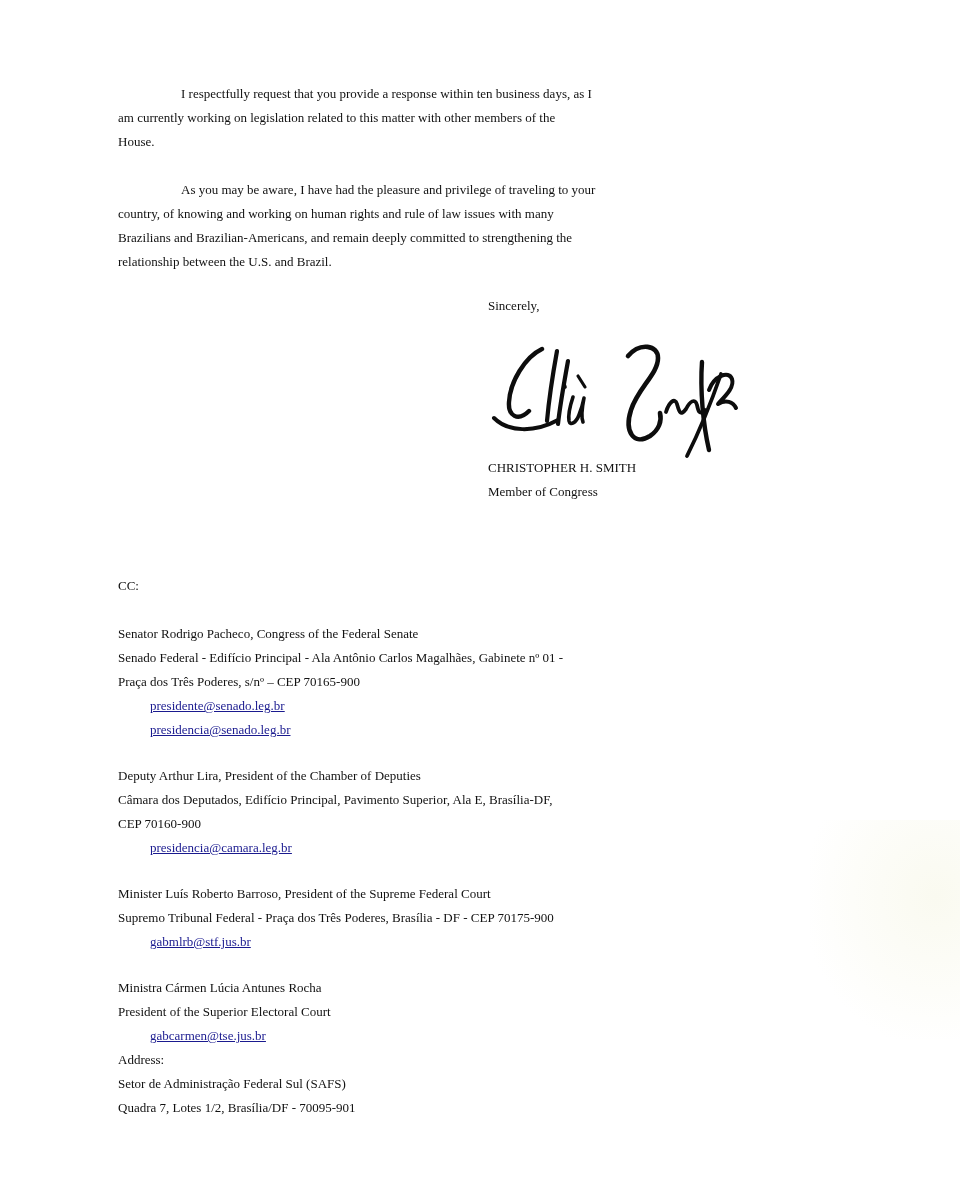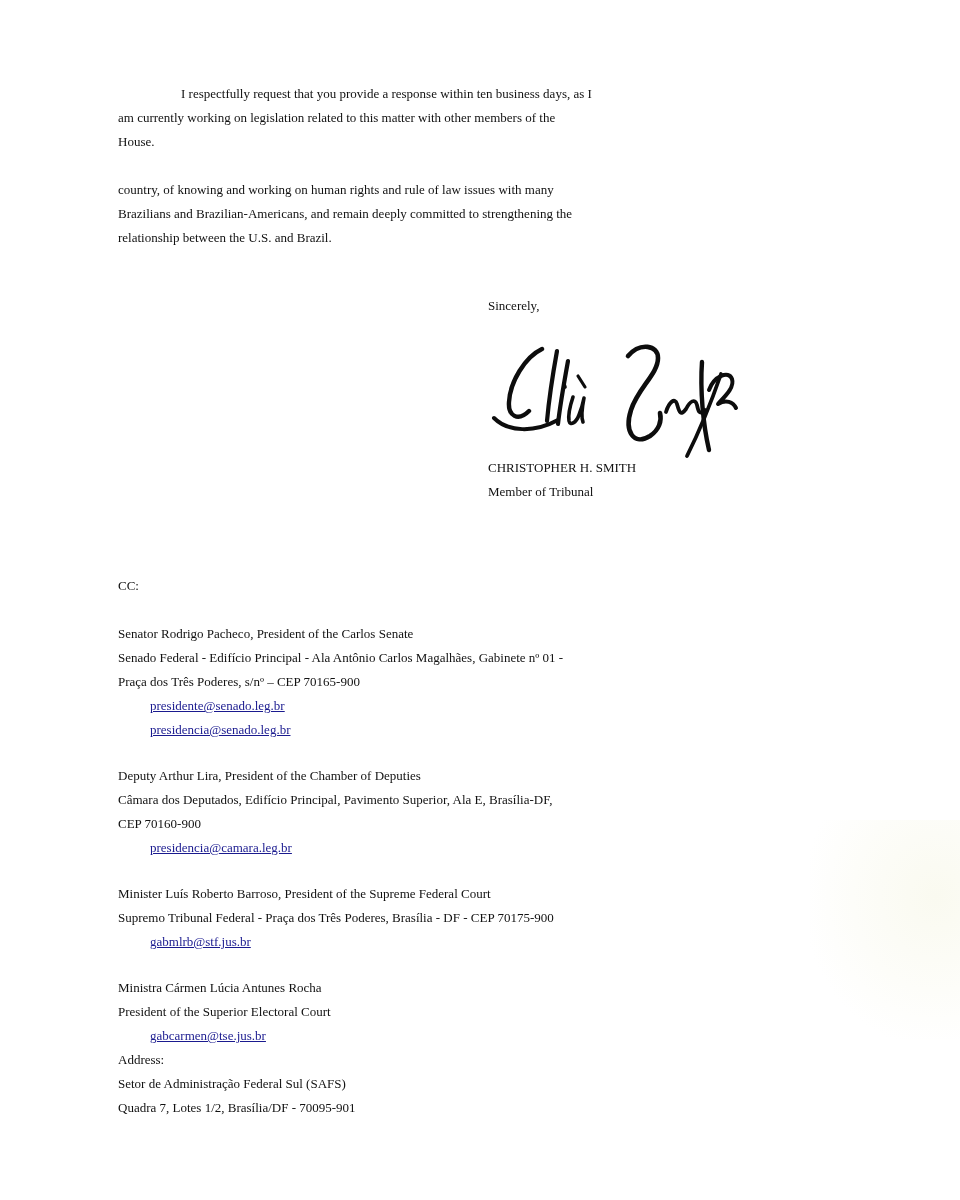--- a/index.html
+++ b/index.html
@@ -66,20 +66,21 @@
 
 <div class="page">
 
   <div class="block" style="top:82px">
     <div class="ln first">I respectfully request that you provide a response within ten business days, as I</div>
     <div class="ln">am currently working on legislation related to this matter with other members of the</div>
     <div class="ln">House.</div>
   </div>
 
   <div class="block" style="top:178px">
+    <div class="ln first">As you may be aware, I have had the pleasure and privilege of traveling to your</div>
     <div class="ln">country, of knowing and working on human rights and rule of law issues with many</div>
     <div class="ln">Brazilians and Brazilian-Americans, and remain deeply committed to strengthening the</div>
     <div class="ln">relationship between the U.S. and Brazil.</div>
   </div>
 
   <div class="closing-line" style="top:294px">Sincerely,</div>
 
   <div class="sig-wrap">
     <svg viewBox="0 0 262 130" fill="none" stroke="#0d0d0d" stroke-linecap="round" stroke-linejoin="round">
 
@@ -98,26 +99,26 @@
       <path stroke-width="3.8" d="M 188,80 C 191,70 197,65 199,72 C 201,79 202,85 208,77 C 212,69 217,66 219,73 C 220,78 221,84 227,78"></path>
 
       <path stroke-width="4.4" d="M 224,30 C 222,58 225,92 231,118"></path>
       <path stroke-width="3.8" d="M 243,42 C 234,68 221,100 209,124"></path>
 
       <path stroke-width="4.0" d="M 231,58 C 236,44 251,38 254,47 C 257,56 245,66 240,72 C 248,67 255,70 258,76"></path>
     </svg>
   </div>
 
   <div class="closing-line" style="top:456px">CHRISTOPHER H. SMITH</div>
-  <div class="closing-line" style="top:480px">Member of Tribunal</div>
+  <div class="closing-line" style="top:480px">Member of Congress</div>
 
   <div class="block" style="top:574px">CC:</div>
 
   <div class="block" style="top:622px">
-    <div class="ln">Senator Rodrigo Pacheco, President of the Carlos Senate</div>
+    <div class="ln">Senator Rodrigo Pacheco, Congress of the Federal Senate</div>
     <div class="ln">Senado Federal - Edifício Principal - Ala Antônio Carlos Magalhães, Gabinete nº 01 -</div>
     <div class="ln">Praça dos Três Poderes, s/nº – CEP 70165-900</div>
     <div class="ln"><a class="email">presidente@senado.leg.br</a></div>
     <div class="ln"><a class="email">presidencia@senado.leg.br</a></div>
   </div>
 
   <div class="block" style="top:764px">
     <div class="ln">Deputy Arthur Lira, President of the Chamber of Deputies</div>
     <div class="ln">Câmara dos Deputados, Edifício Principal, Pavimento Superior, Ala E, Brasília-DF,</div>
     <div class="ln">CEP 70160-900</div>

